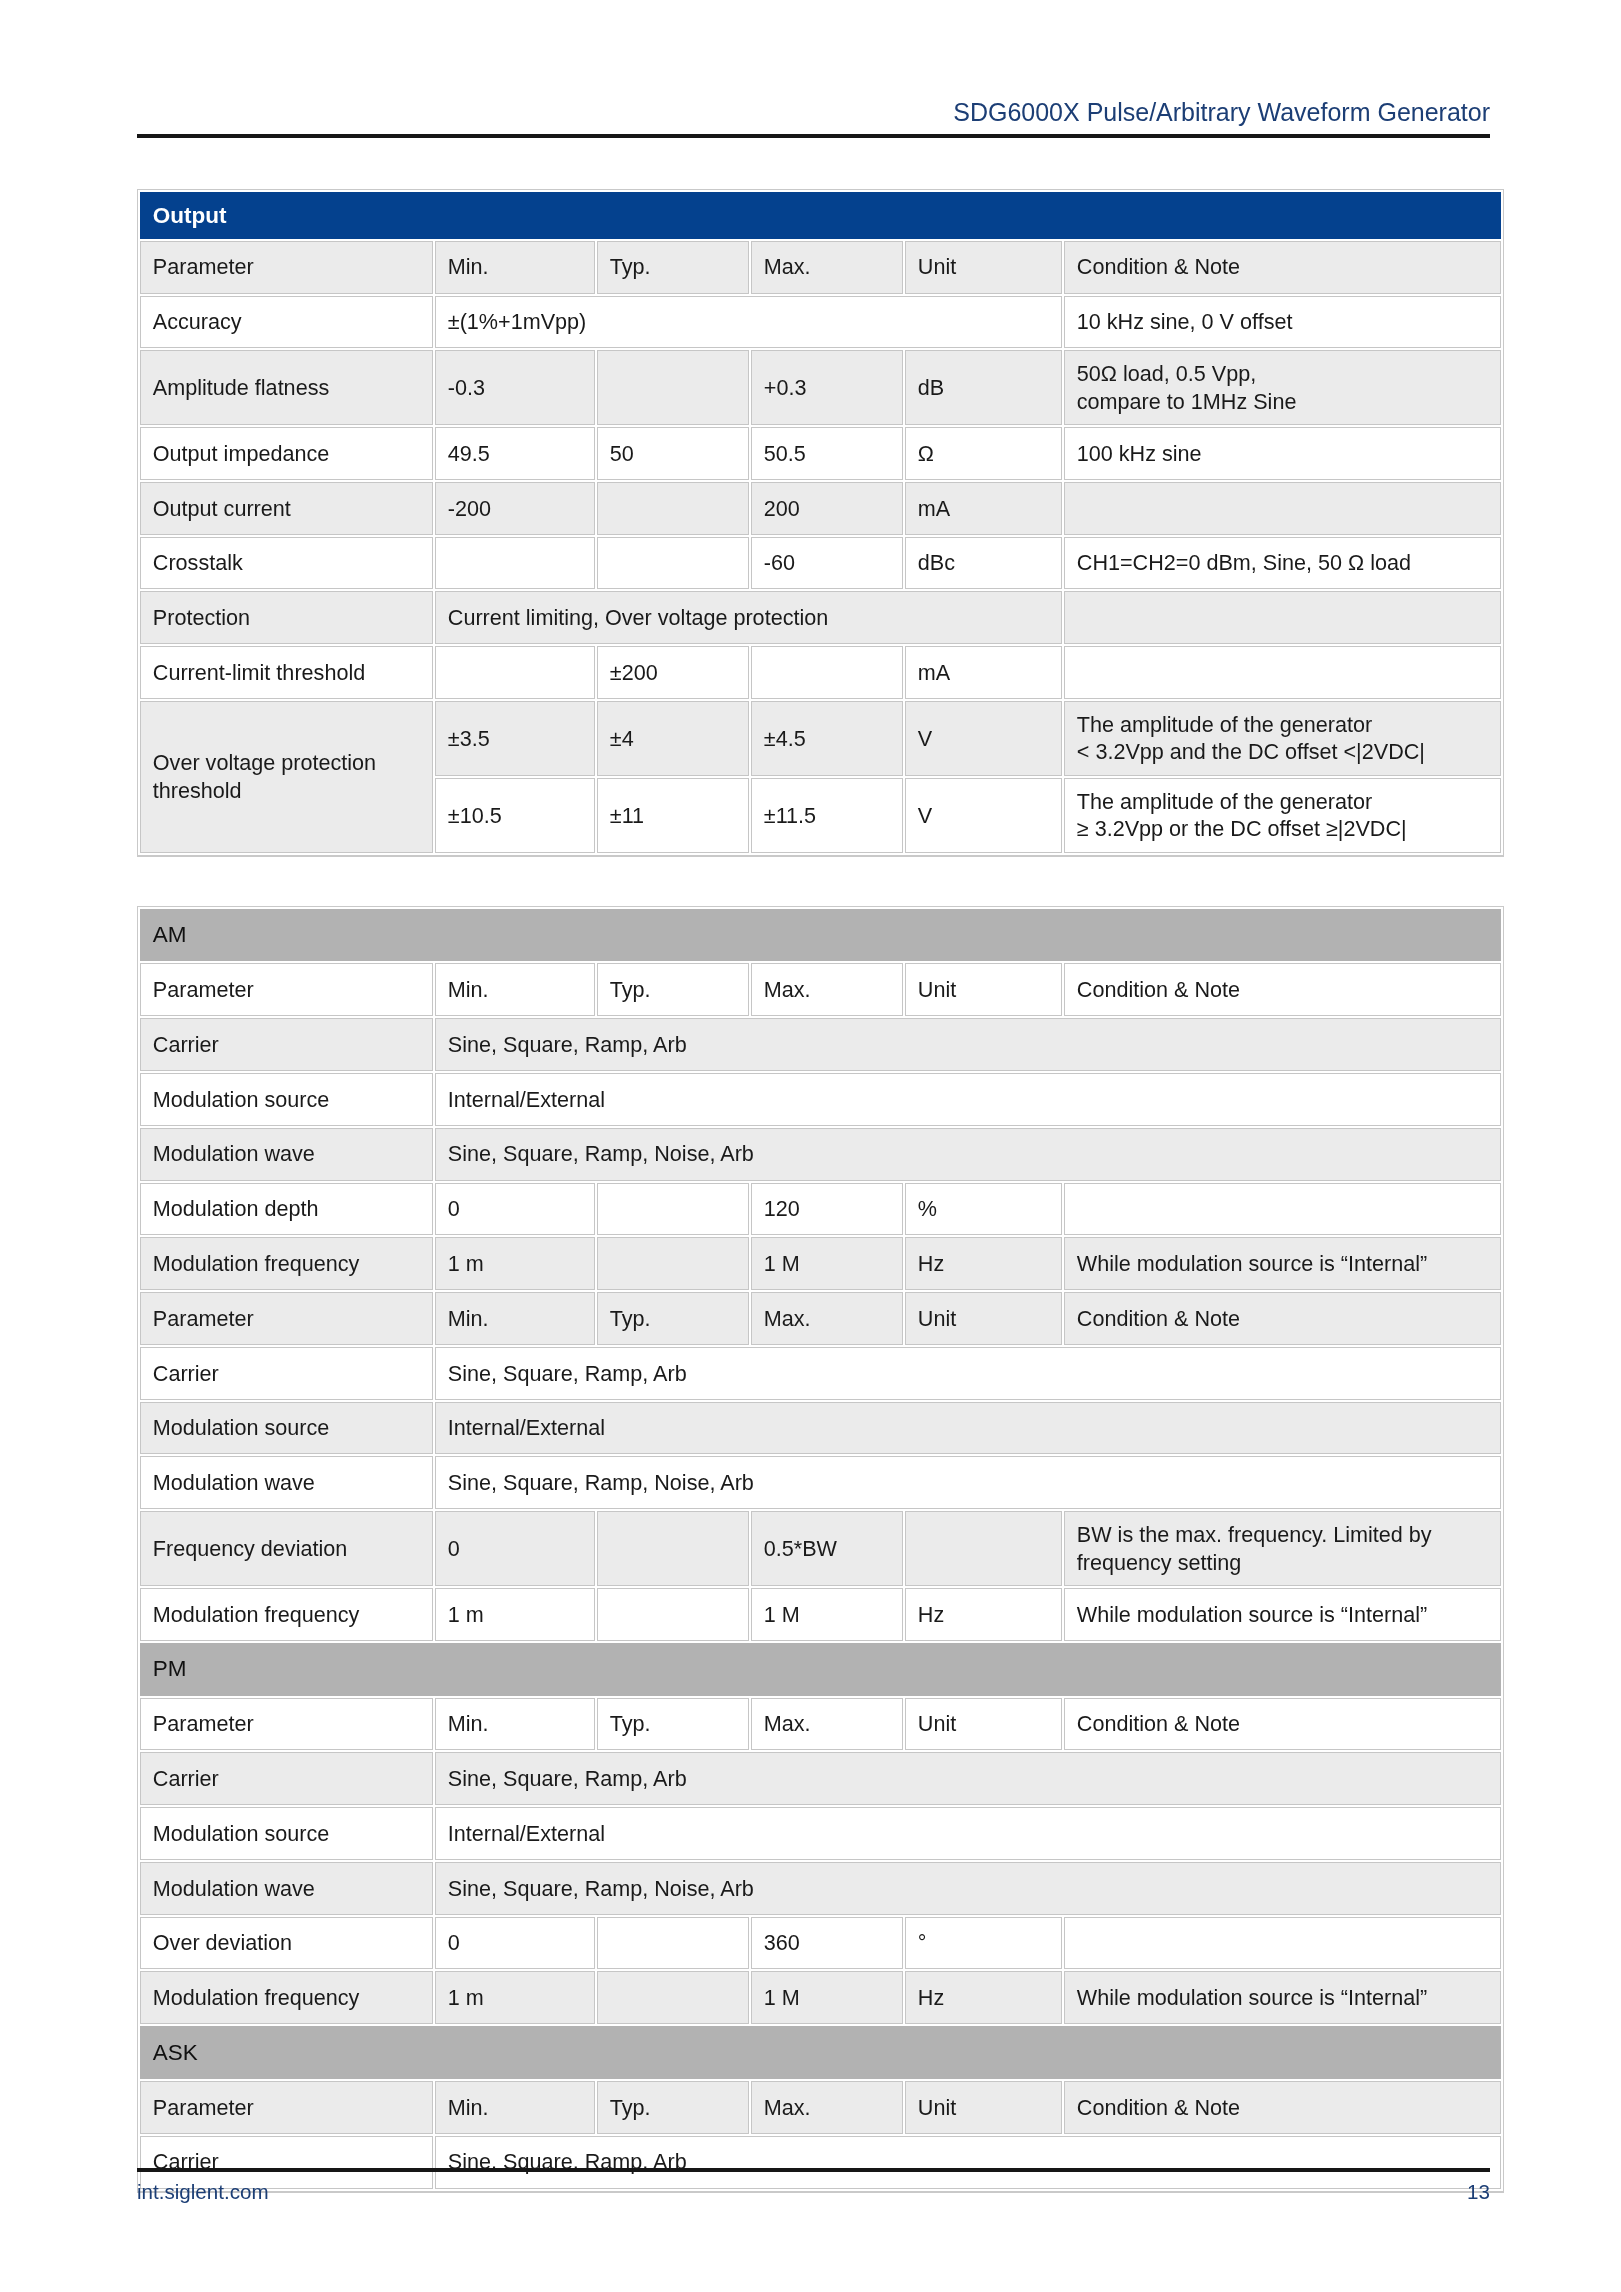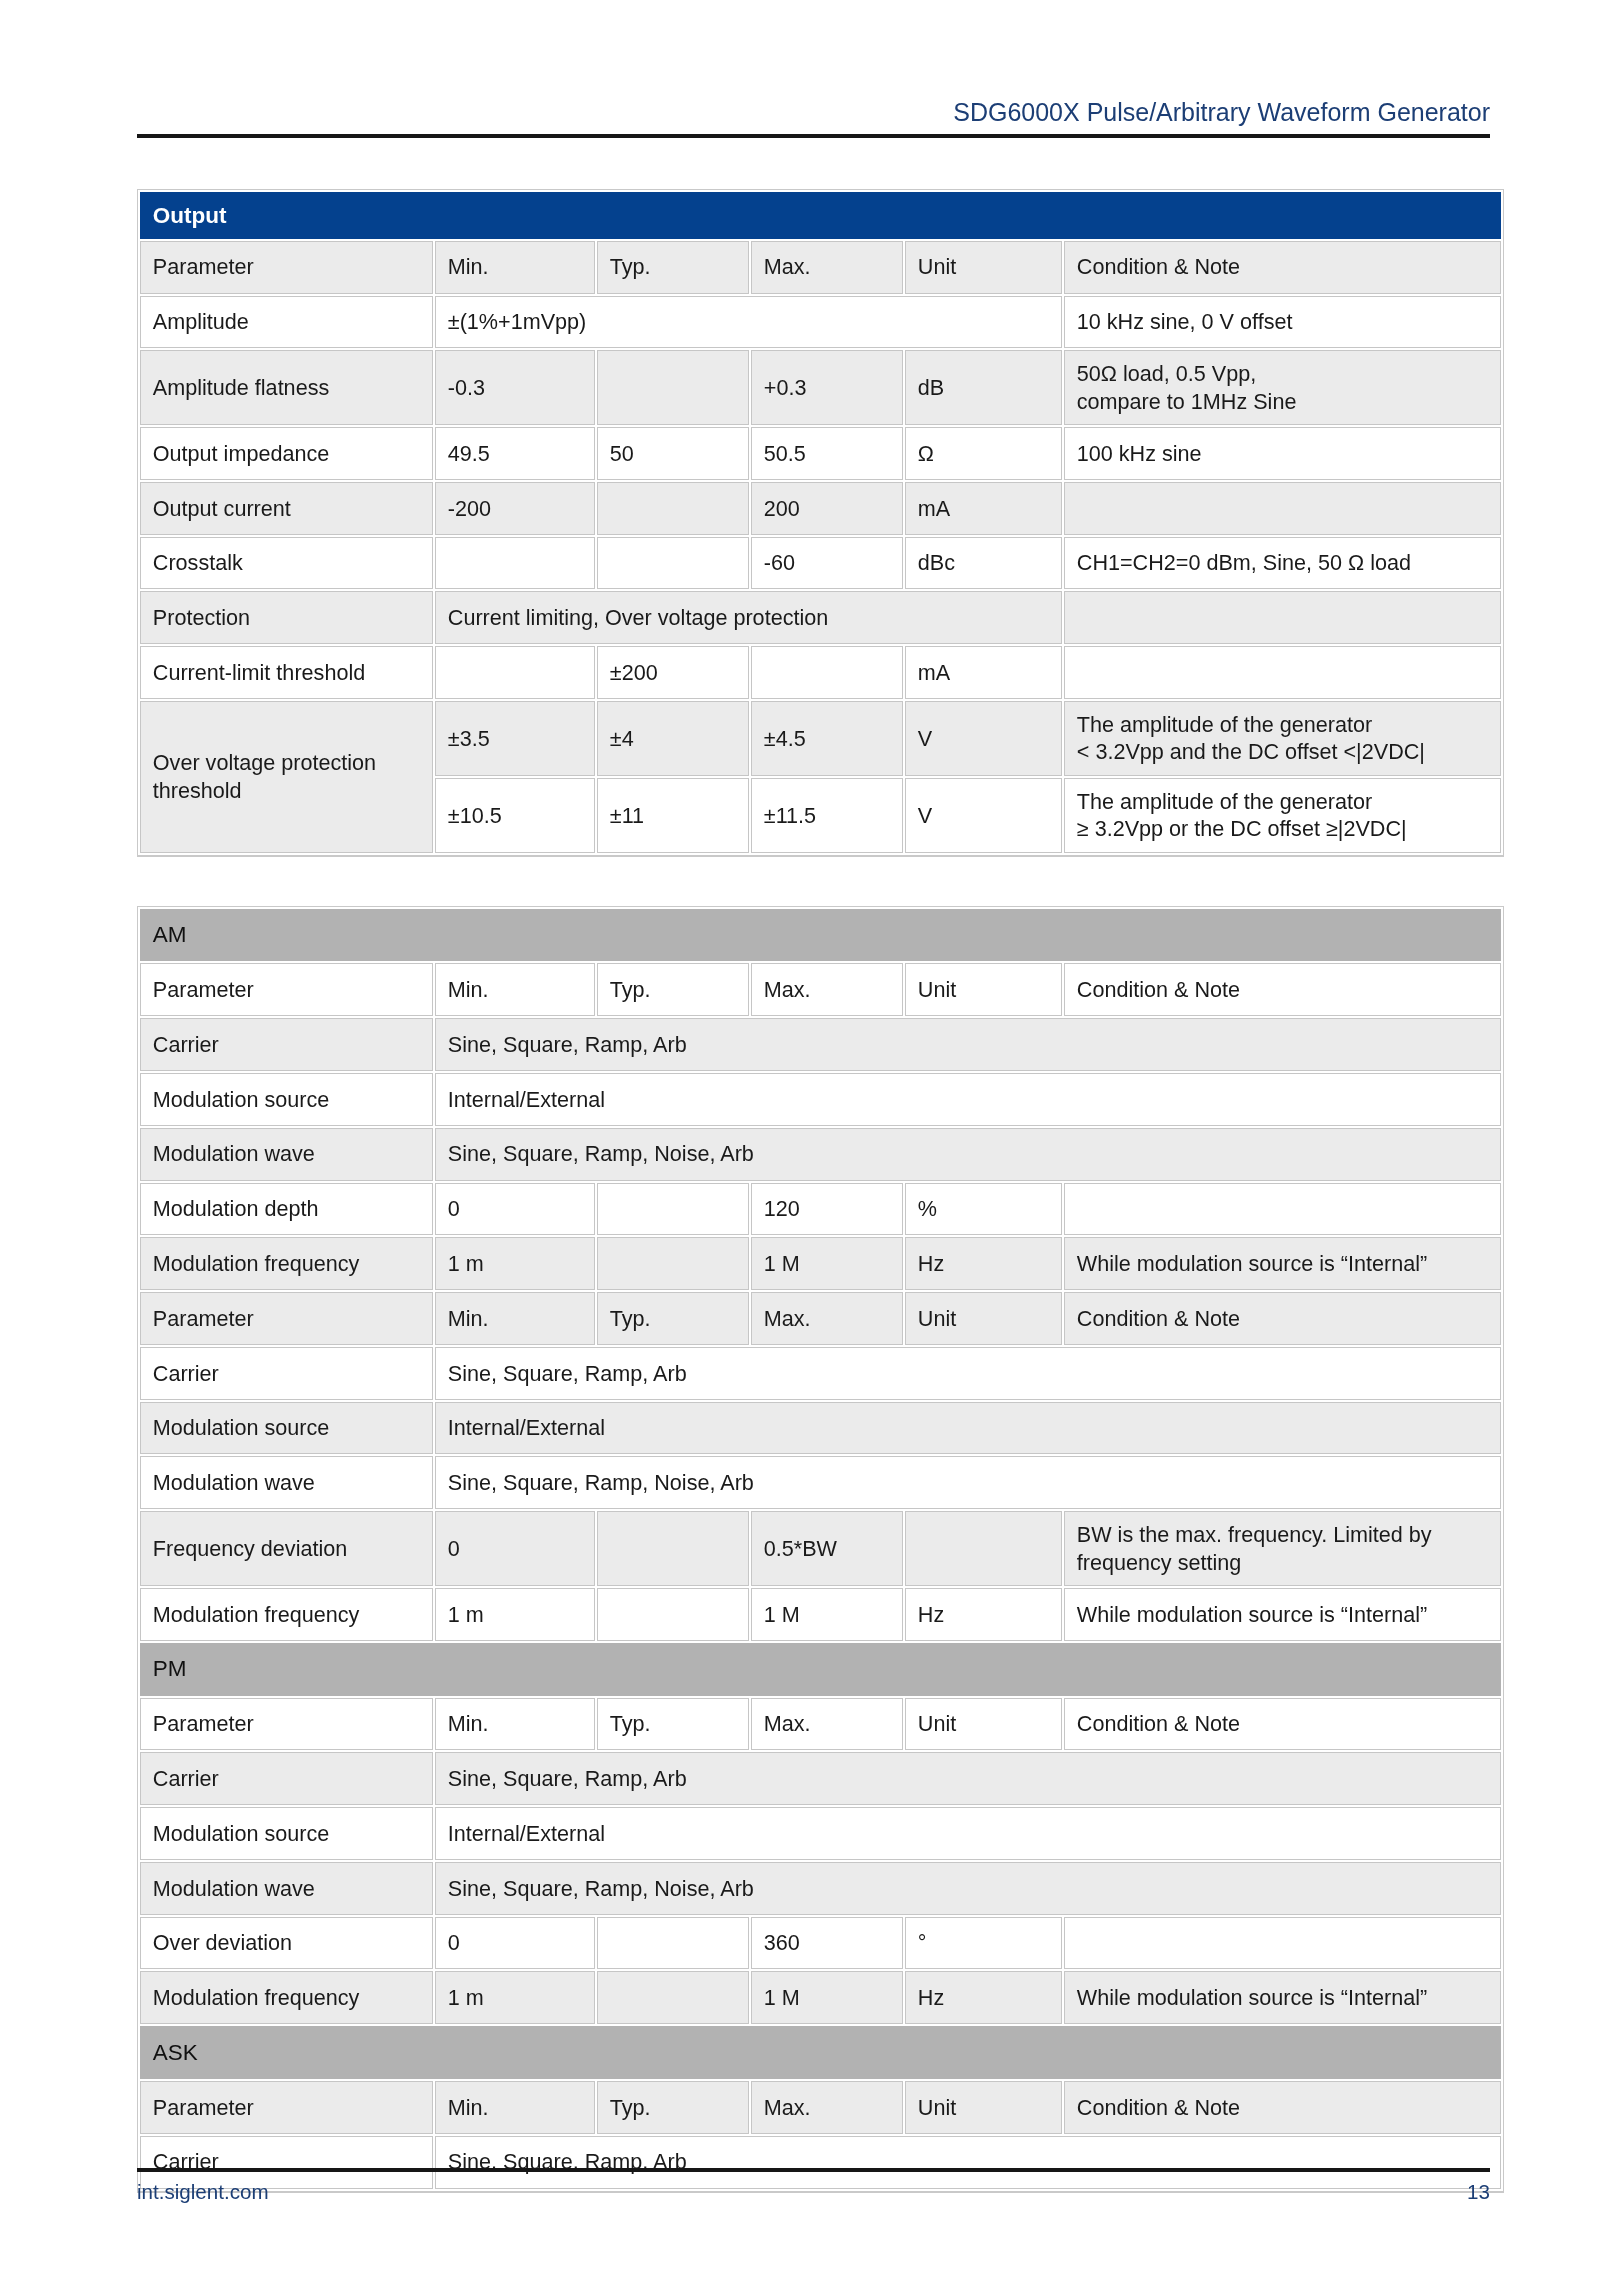--- a/index.html
+++ b/index.html
@@ -68,21 +68,21 @@
           </tr>
           <tr class="row gray">
             <td>Parameter</td>
             <td>Min.</td>
             <td>Typ.</td>
             <td>Max.</td>
             <td>Unit</td>
             <td>Condition &amp; Note</td>
           </tr>
           <tr class="row white">
-            <td>Amplitude</td>
+            <td>Accuracy</td>
             <td colspan="4">±(1%+1mVpp)</td>
             <td>10 kHz sine, 0 V offset</td>
           </tr>
           <tr class="row gray tall">
             <td>Amplitude flatness</td>
             <td>-0.3</td>
             <td></td>
             <td>+0.3</td>
             <td>dB</td>
             <td>50Ω load, 0.5 Vpp,

